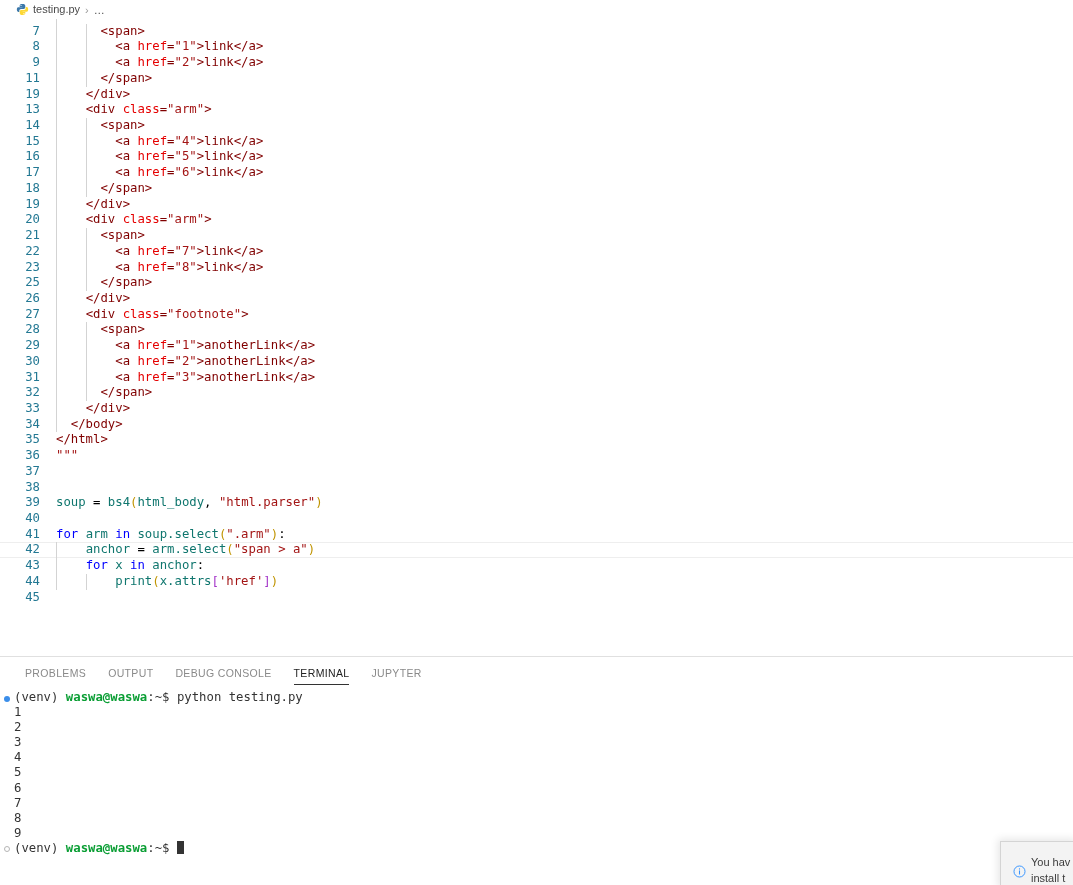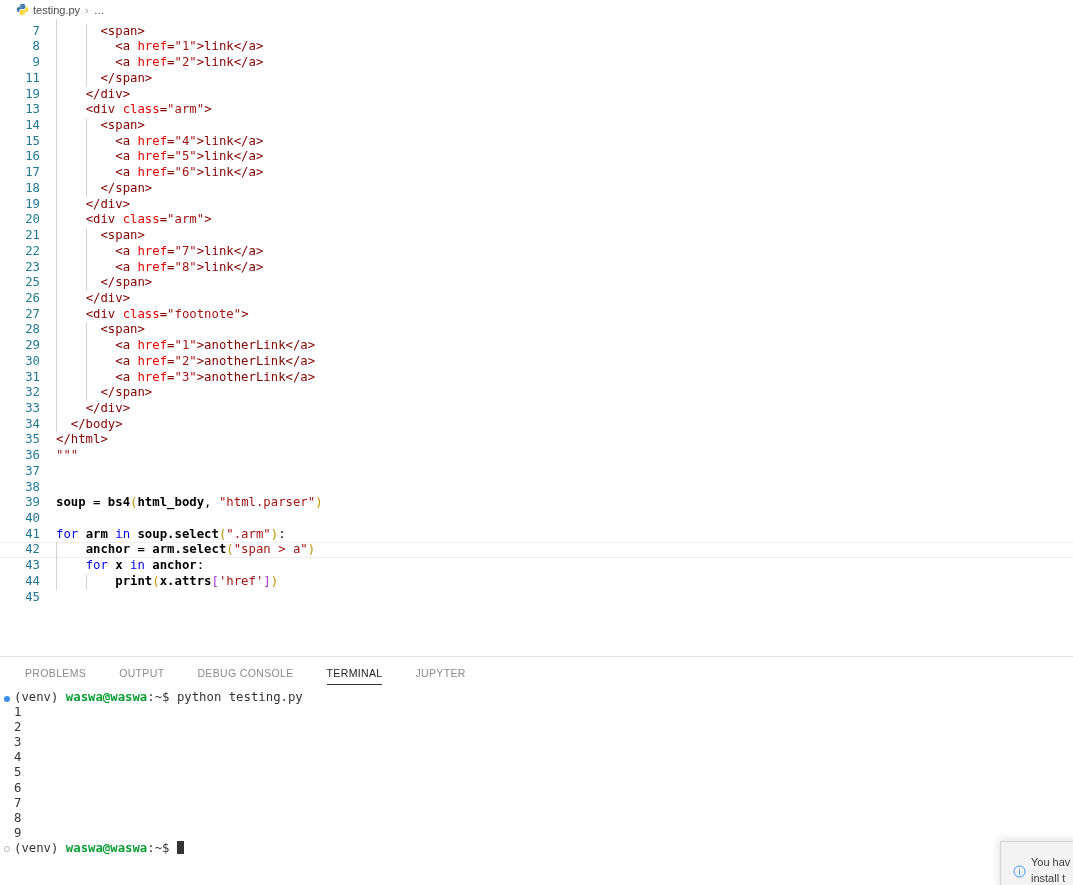--- a/index.html
+++ b/index.html
@@ -29,21 +29,21 @@
     display: flex;
     align-items: center;
     padding-left: 16px;
     font-family: "Liberation Sans", sans-serif;
     font-size: 11px;
     color: #616161;
     overflow: hidden;
   }
   .bc-seg {
     display: flex;
-    align-items: center;
+    align-items: flex-start;
     gap: 4px;
     white-space: nowrap;
   }
   .py-icon {
     width: 13px; height: 13px;
     position: relative;
     flex: none;
     display: block;
   }
   .bc-label { color: #4a4a4a; font-size: 11px; }
@@ -101,42 +101,42 @@
     bottom: 0;
     width: 1px;
     background: #d3d3d3;
   }
 
   
   .t-tag      { color: #800000; }
   .t-attr     { color: #e50000; }
   .t-str      { color: #a31515; }
   .t-kw       { color: #0000ff; }
-  .t-plain    { color: #000000; font-weight: bold; }
+  .t-plain    { color: #0f766e; }
   .t-op       { color: #000000; }
   .t-br1      { color: #c09400; }
   .t-br2      { color: #a333c8; }
 
   
   .panel {
     flex: 1;
     background: #ffffff;
     border-top: 1px solid #e0e0e0;
     display: flex;
     flex-direction: column;
     overflow: hidden;
     position: relative;
   }
   .panel-tabs {
     height: 33px;
     min-height: 33px;
     display: flex;
     align-items: flex-start;
     padding-left: 14px;
-    gap: 11px;
+    gap: 0;
     font-family: "Liberation Sans", sans-serif;
   }
   .ptab {
     font-size: 10.5px;
     letter-spacing: 0.35px;
     color: #8a8a8a;
     padding: 0 11px;
     height: 33px;
     line-height: 33px;
     position: relative;

